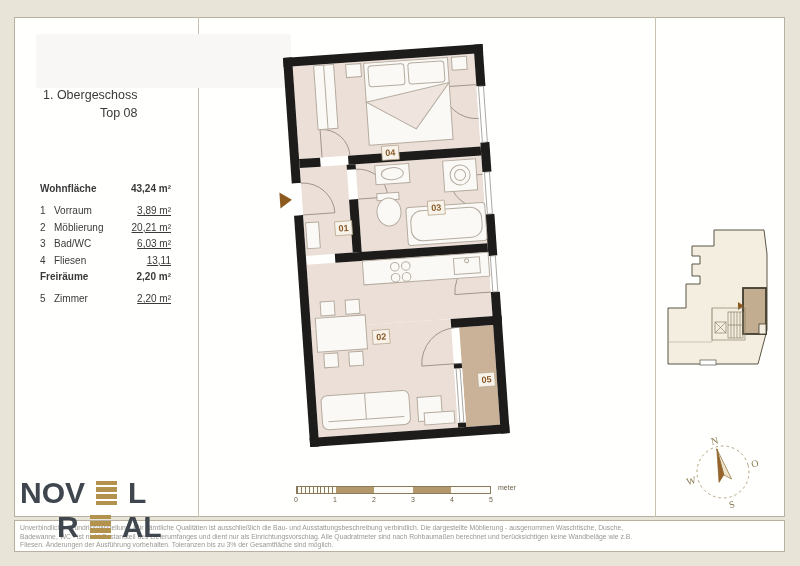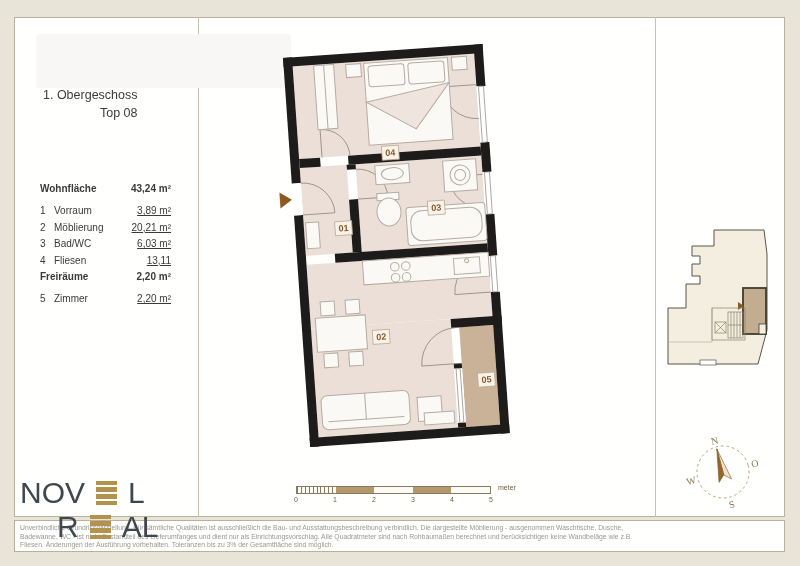--- a/index.html
+++ b/index.html
@@ -37,21 +37,21 @@
   .scalebar{position:absolute;left:296px;top:486px;width:195px;height:8px;border:1px solid #8a7a5c;
             box-sizing:border-box;display:flex;background:#fdfbf6;}
   .scalebar .seg{width:39px;height:100%;}
   .seg.ticks{background:repeating-linear-gradient(90deg,#8a7a5c 0 1px,transparent 1px 3.9px);}
   .seg.tan{background:#b3986b;}
   .sb-num{position:absolute;top:496px;width:20px;margin-left:-10px;text-align:center;
           font-size:7px;color:#6b5f49;}
   .sb-unit{position:absolute;left:498px;top:484px;font-size:7px;color:#6b5f49;}
 
   
-  .novel{position:absolute;left:20px;top:478px;color:#3f464e;font-weight:normal;line-height:1;}
+  .novel{position:absolute;left:20px;top:478px;color:#3f464e;font-weight:bold;line-height:1;}
   .novel .row{display:flex;gap:11px;font-size:30px;align-items:center;}
   .novel .row2{margin-left:37px;margin-top:4px;}
   .ebars{display:flex;flex-direction:column;justify-content:space-between;height:25px;width:21px;}
   .ebars i{display:block;height:4.5px;background:#b3924e;}
 
   
   .footerbox{position:absolute;left:14px;top:520px;width:771px;height:32px;background:#fffffe;
              border:1px solid #b9b1a0;box-sizing:border-box;padding:3px 8px 0 5px;}
   .footerbox .dline{font-size:6.8px;line-height:8.6px;color:#9a9894;white-space:nowrap;}
 </style>

